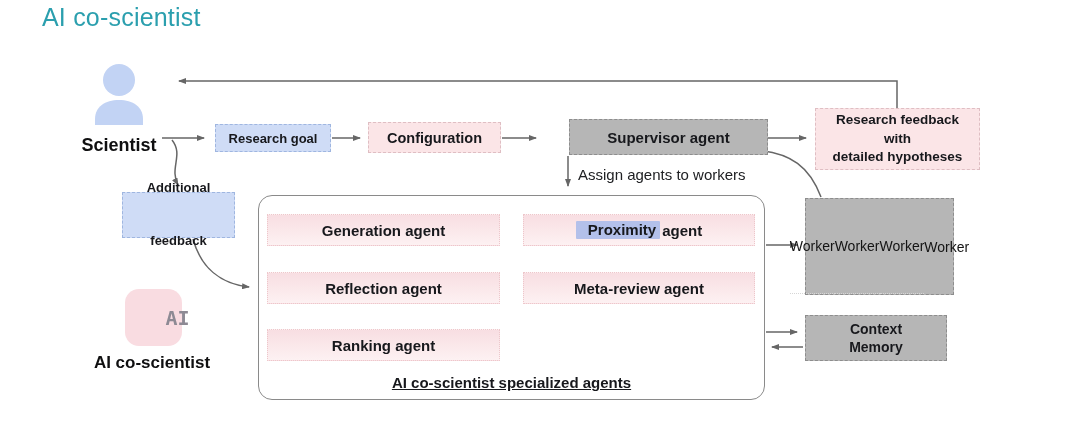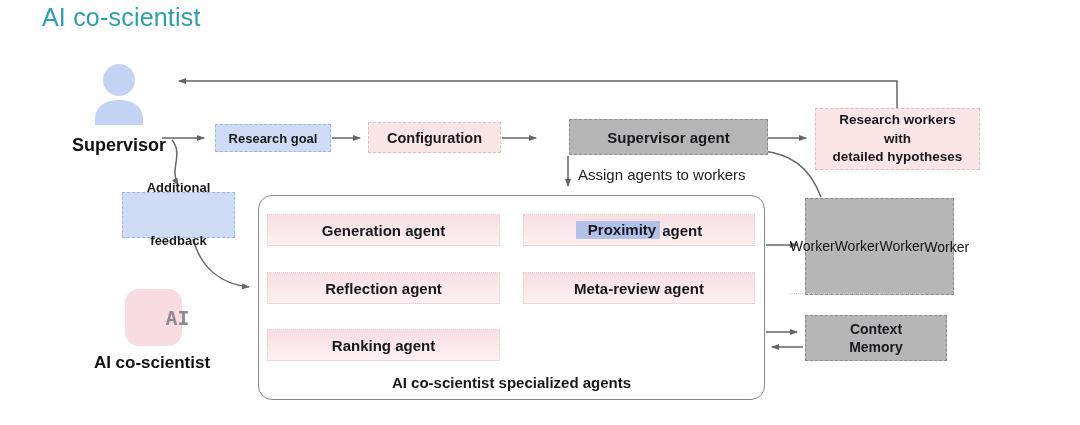--- a/index.html
+++ b/index.html
@@ -21,21 +21,21 @@
   .agent-box{
     background:linear-gradient(180deg,#f8dee2 0%,#fdf1f2 100%);
     border:1.6px dotted #edc7cb;
     display:flex;align-items:center;justify-content:center;
     font-weight:bold;font-size:15px;color:#17181c;
   }
   .agents-frame{
     left:258px;top:195px;width:507px;height:205px;
     border:1.6px solid #8a8a8a;border-radius:14px;background:#fff;
   }
-  .frame-label{left:258px;top:374px;width:507px;text-align:center;font-weight:bold;font-size:15px;color:#17181c;}
+  .frame-label{left:258px;top:374px;width:507px;text-align:center;font-weight:bold;font-size:15px;color:#17181c;text-decoration:underline;}
   .actor-label{font-weight:bold;font-size:18px;color:#0f0f10;text-align:center;}
   .worker-box{
     left:805px;top:198px;width:149px;height:97px;
     background:#b6b6b6;border:1.6px dashed #8d8d8d;
     display:flex;flex-direction:row;justify-content:center;
   }
   .worker-row{
     flex:1;display:flex;align-items:center;justify-content:center;
     font-size:14px;color:#141414;border-bottom:1px dotted #d6d6d6;
   }
@@ -99,36 +99,36 @@
       <path d="M639 306 L639 323" marker-end="url(#mre)"></path>
     </g>
   </svg>
 
   <div class="abs title">AI co-scientist</div>
 
   <svg class="abs" style="left:92px;top:62px;" width="54" height="66" viewBox="0 0 54 66">
     <circle cx="27" cy="18" r="16" fill="#c2d3f4"></circle>
     <path d="M27 38 C13 38 3 45 3 57 L3 63 L51 63 L51 57 C51 45 41 38 27 38 Z" fill="#c2d3f4"></path>
   </svg>
-  <div class="abs actor-label" style="left:60px;top:135px;width:118px;">Supervisor</div>
+  <div class="abs actor-label" style="left:60px;top:135px;width:118px;">Scientist</div>
 
   <div class="abs box blue-box" style="left:215px;top:124px;width:116px;height:28px;">
     <span>Research goal</span>
   </div>
 
   <div class="abs box pink-box" style="left:368px;top:122px;width:133px;height:31px;">
     <span>Configuration</span>
   </div>
 
   <div class="abs box gray-box" style="left:545px;top:119px;width:199px;height:36px;margin-left:24px;">
     <span>Supervisor agent</span>
   </div>
 
   <div class="abs box pink-box" style="left:815px;top:108px;width:165px;height:62px;flex-direction:column;font-size:13.5px;line-height:1.4;">
-    <div>Research workers</div>
+    <div>Research feedback</div>
     <div>with</div>
     <div>detailed hypotheses</div>
   </div>
 
   <div class="abs annot" style="left:578px;top:166px;">Assign agents to workers</div>
 
   <div class="abs box blue-box" style="left:122px;top:192px;width:113px;height:46px;flex-direction:column;line-height:1.3;gap:36px;">
     <div>Additional</div>
     <div>feedback</div>
   </div>

